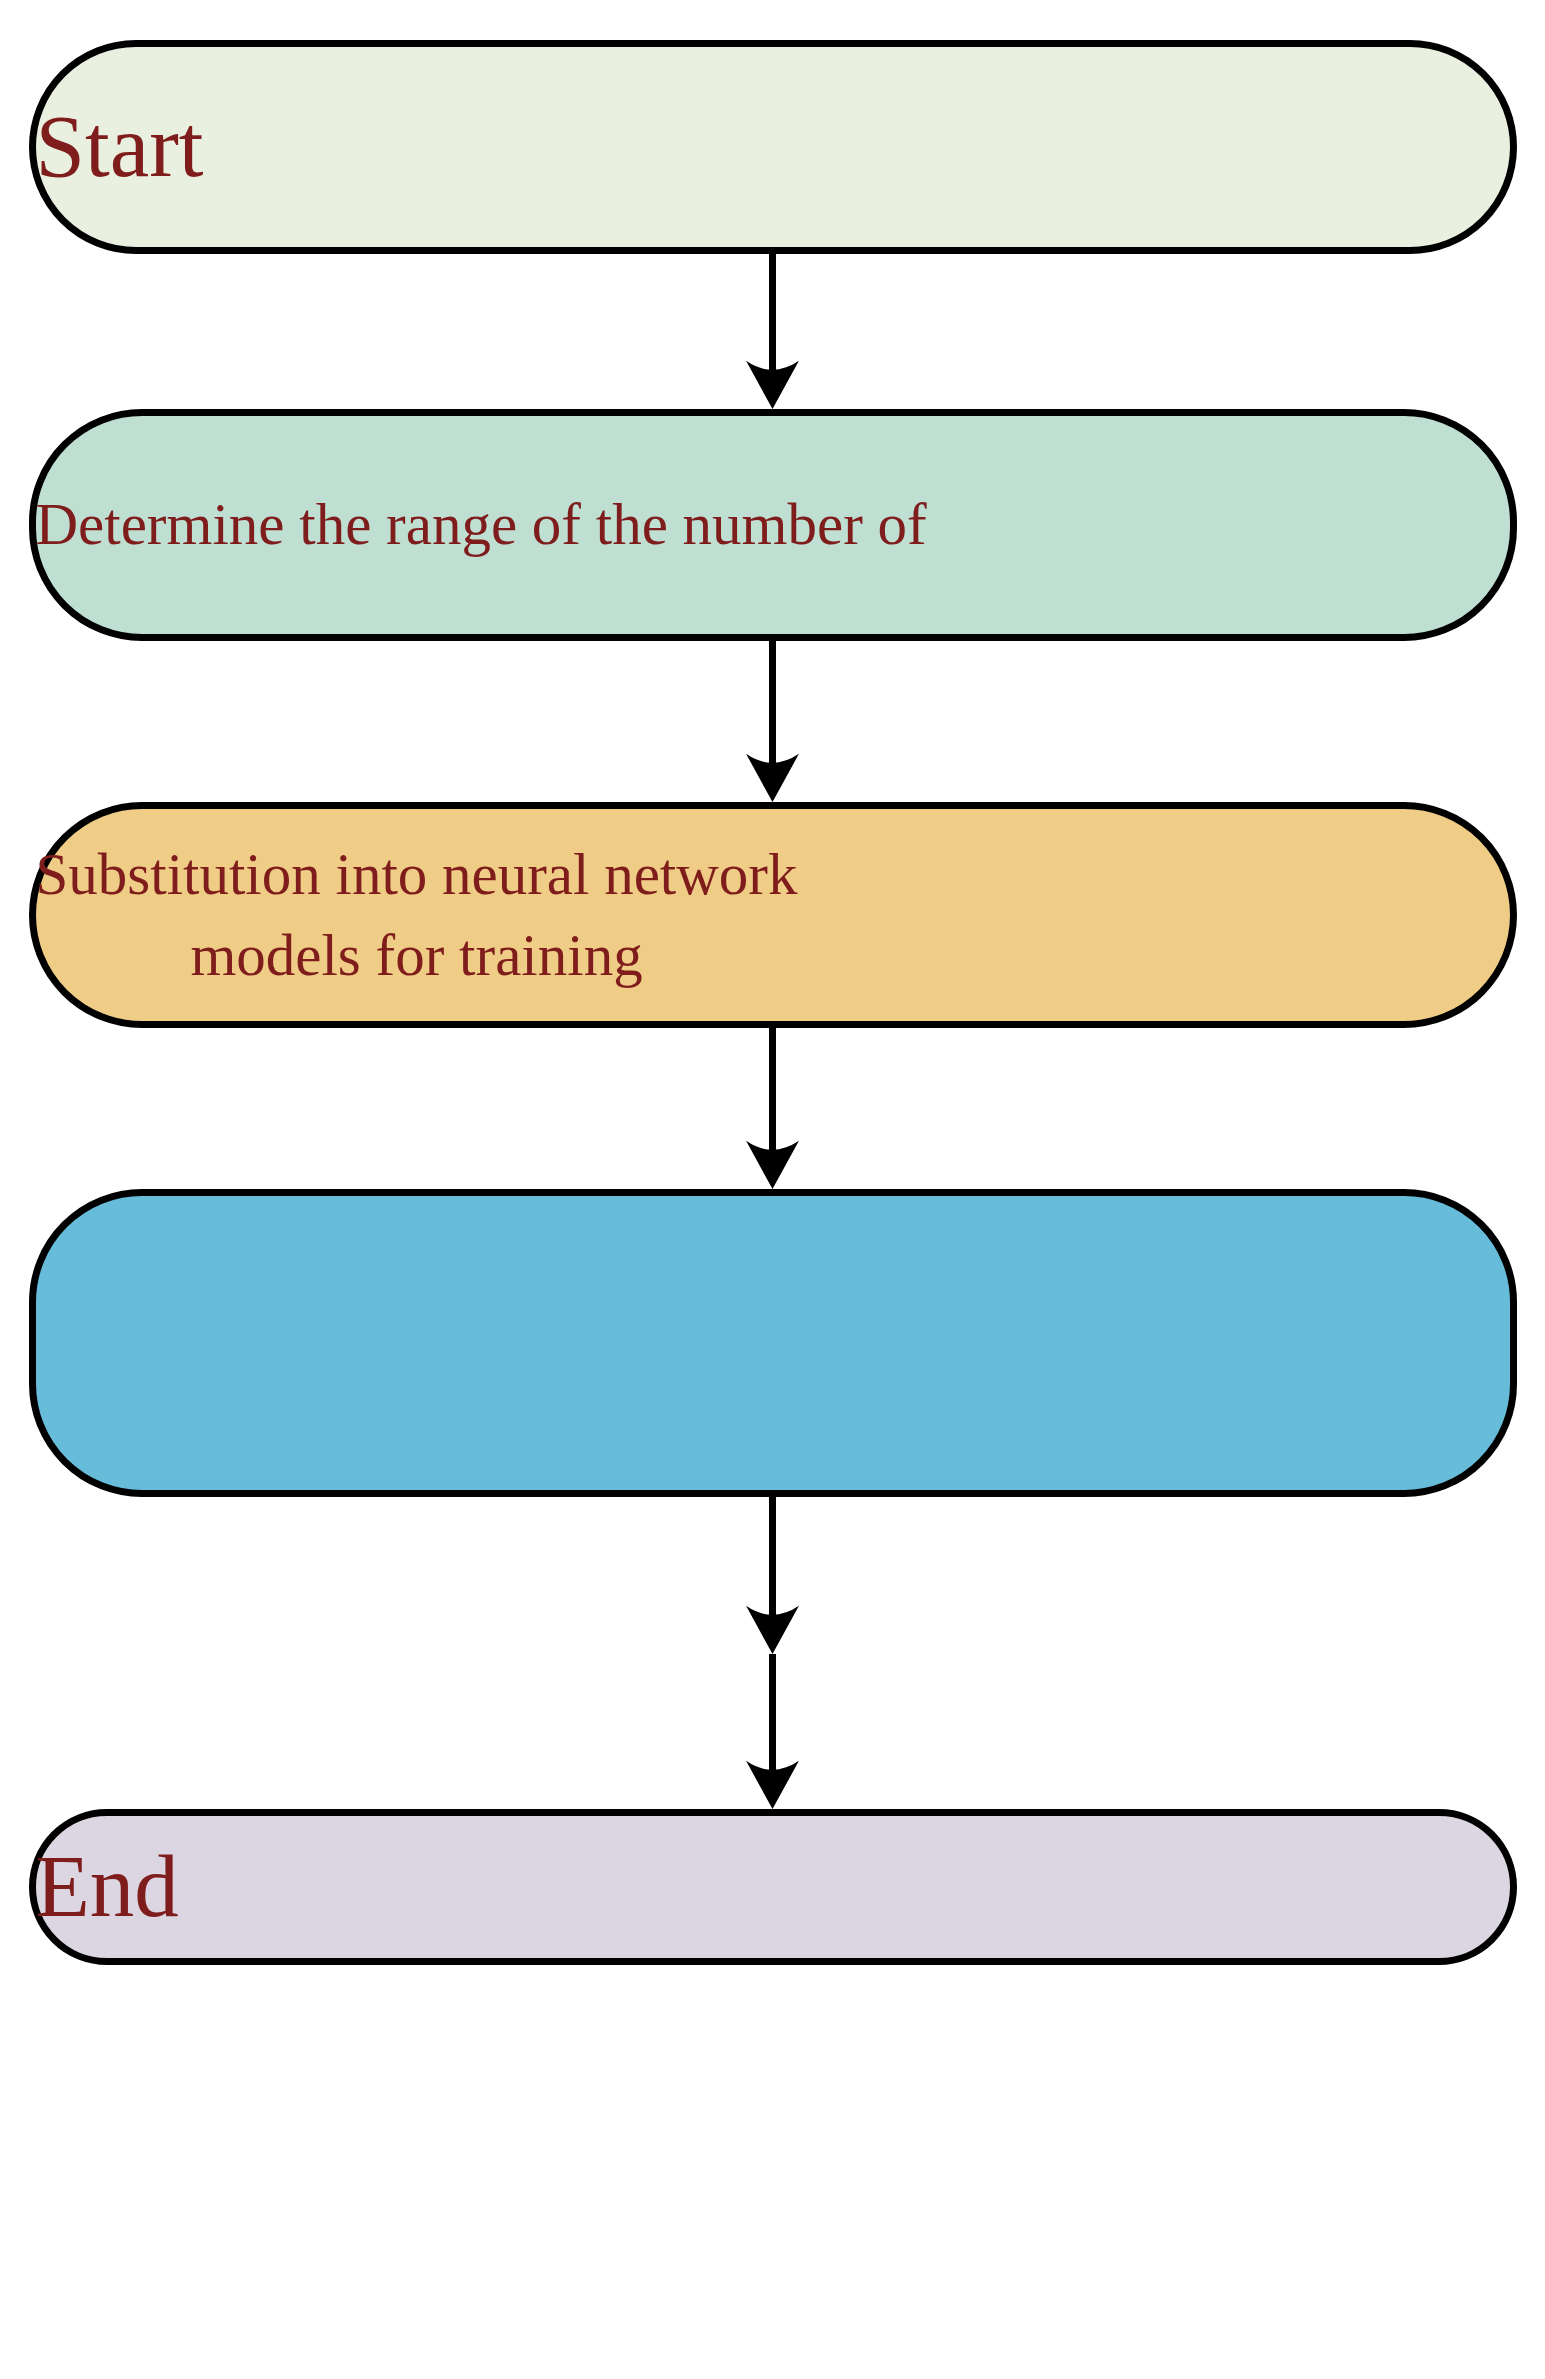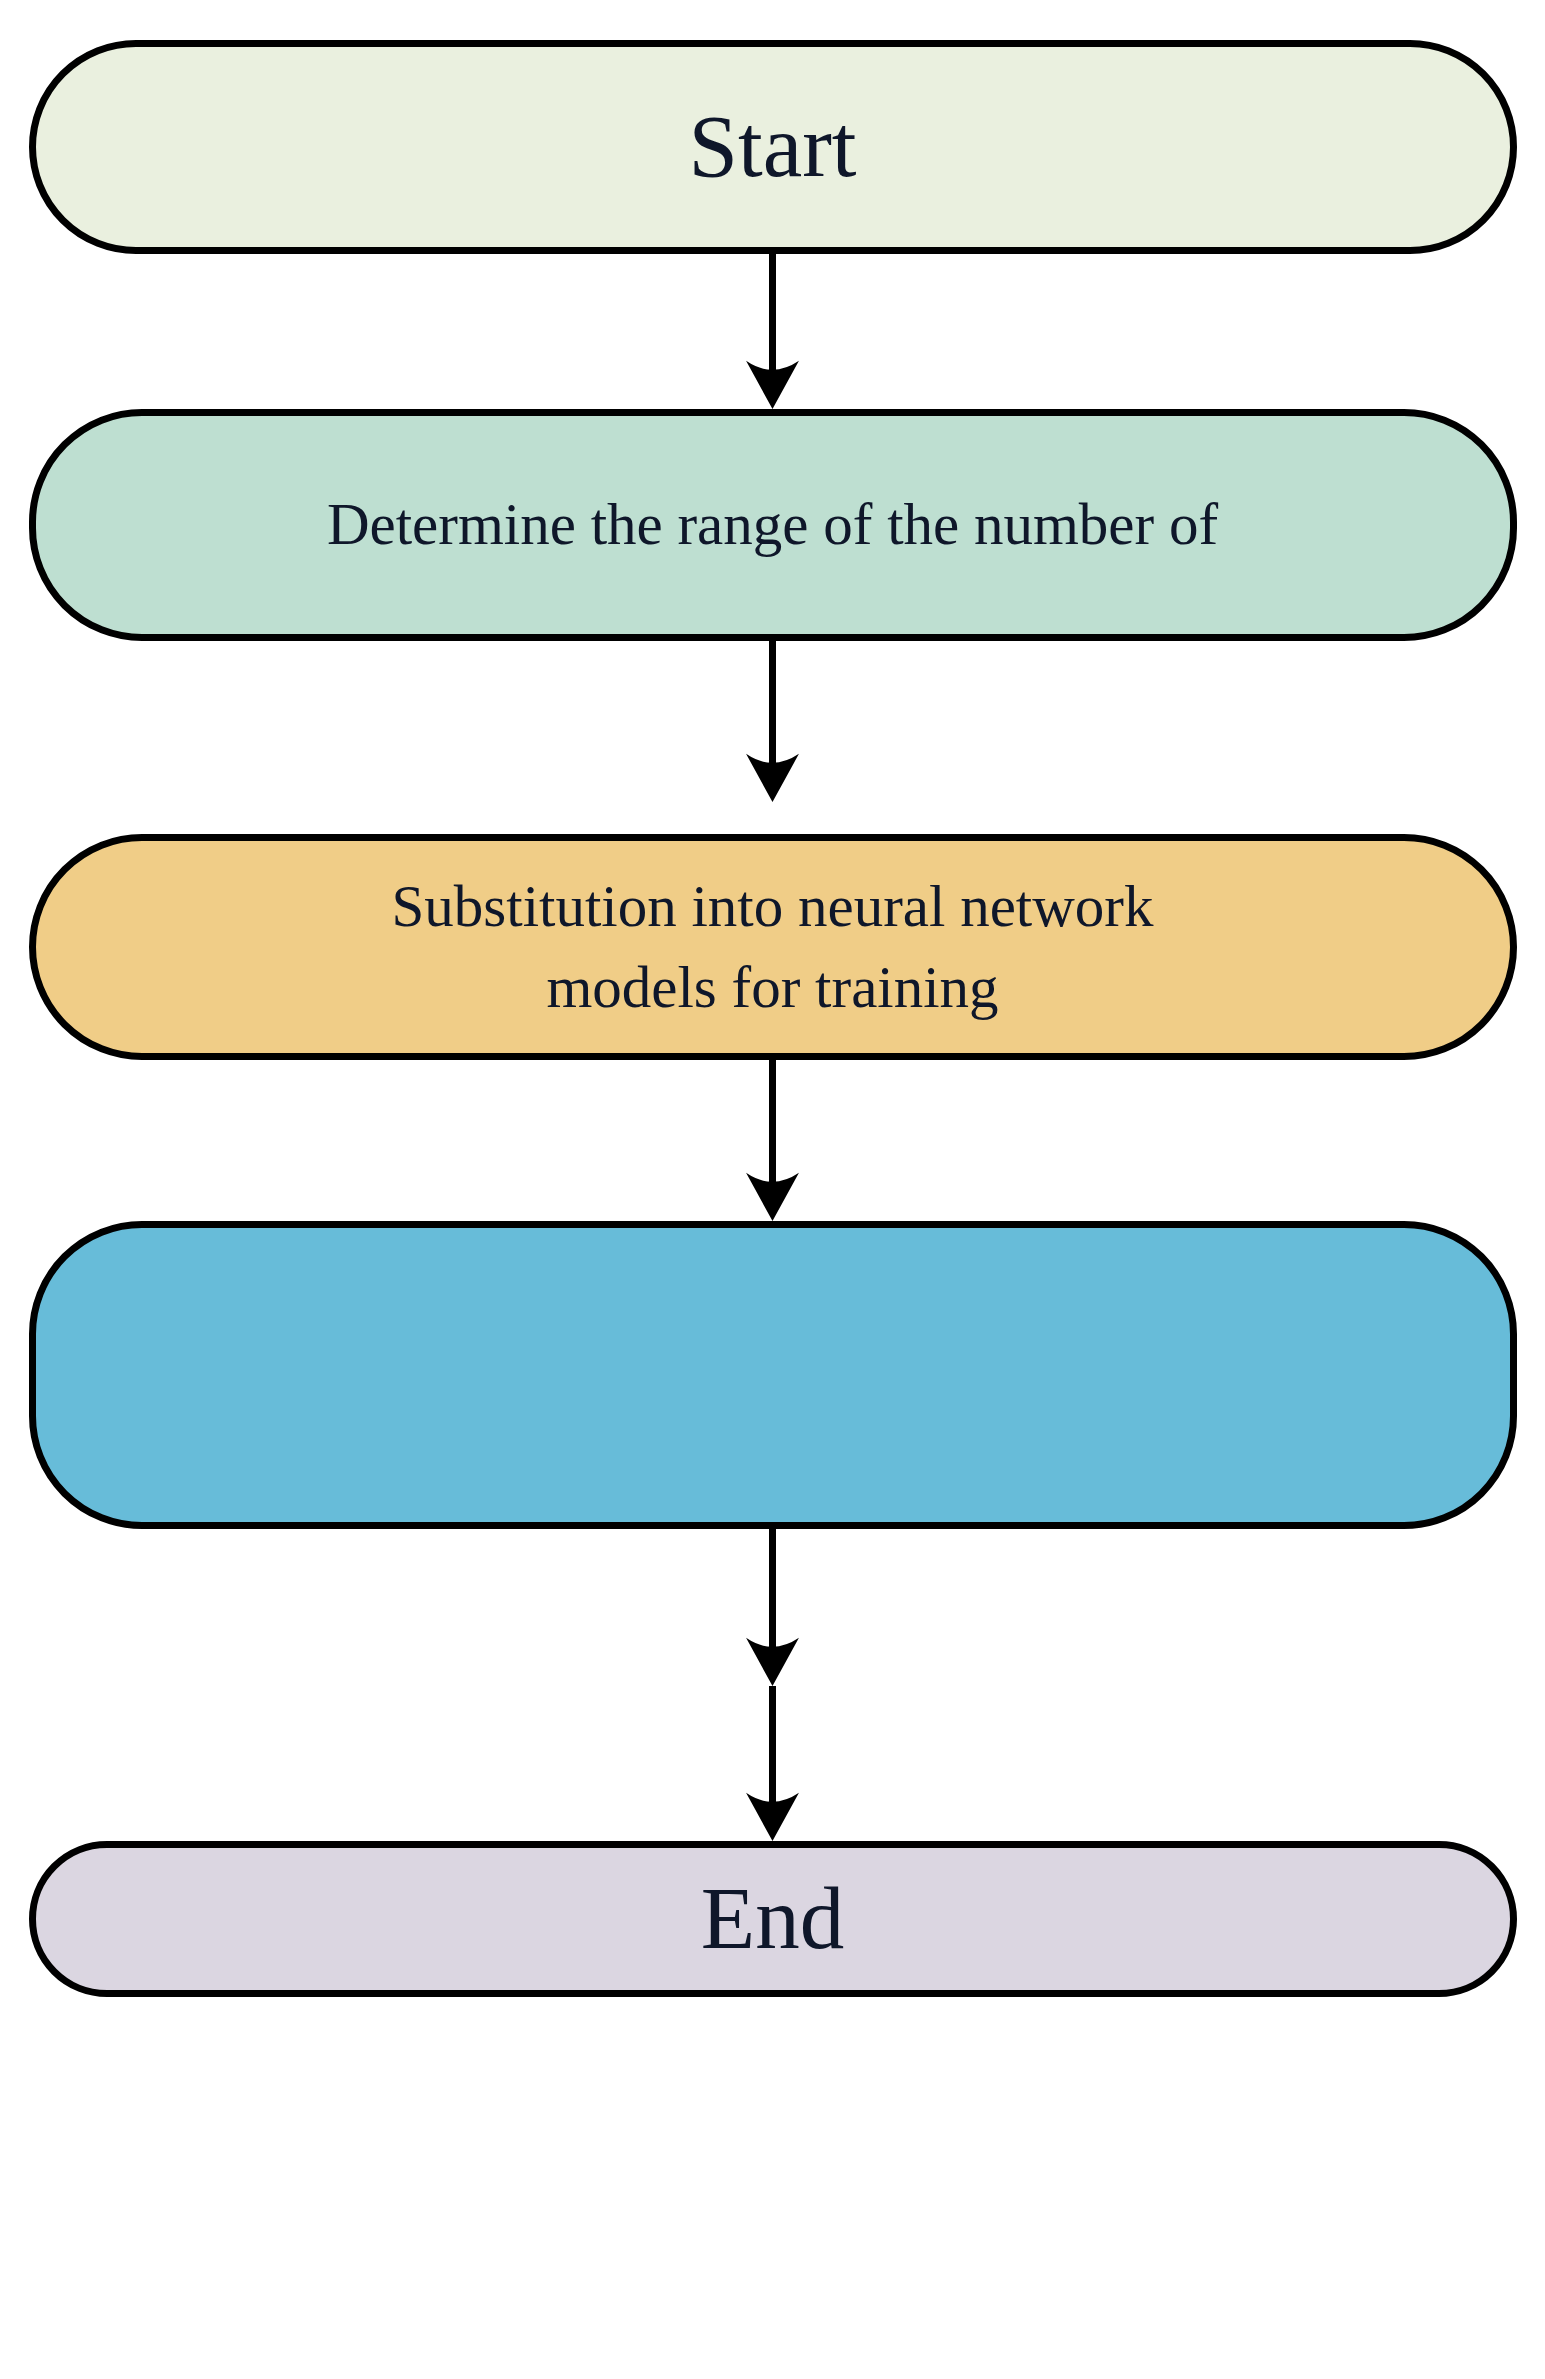--- a/index.html
+++ b/index.html
@@ -21,23 +21,22 @@
     flex-direction: column;
     align-items: center;
   }
   .node {
     box-sizing: border-box;
     width: 1488px;
     border: 7.5px solid #000000;
     border-radius: 113px;
     display: flex;
     align-items: center;
-    justify-content: center;
     text-align: center;
-    color: #0f172a;
+    color: #7f1d1d;
     flex: 0 0 auto;
     font-family: Liberation Serif, serif;
   }
   .h1 { height: 214px; }
   .h2 { height: 232px; }
   .h3 { height: 226px; }
   .h4 { height: 308px; }
   .h5 { height: 320px; }
   .h6 { height: 156px; }
   .label-big {
@@ -93,21 +92,21 @@
     </div>
   </div>
 
   <div class="connector c171">
     <div class="shaft" style="background-color: rgb(0, 0, 0);"></div>
     <svg width="53" height="51" viewBox="0 0 56 54">
       <path d="M0,3 Q28,22 56,3 L28,54 Z" fill="#000000" style="fill: rgb(0, 0, 0);"></path>
     </svg>
   </div>
 
-  <div class="node h3 lines" style="background-color: rgb(240, 205, 135); margin-top: 32px;">
+  <div class="node h3 lines" style="background-color: rgb(240, 205, 135);">
     <div>
       <span class="tline">Substitution into neural network</span>
       <span class="tline">models for training</span>
     </div>
   </div>
 
   <div class="connector c171">
     <div class="shaft" style="background-color: rgb(0, 0, 0);"></div>
     <svg width="53" height="51" viewBox="0 0 56 54">
       <path d="M0,3 Q28,22 56,3 L28,54 Z" fill="#000000" style="fill: rgb(0, 0, 0);"></path>

